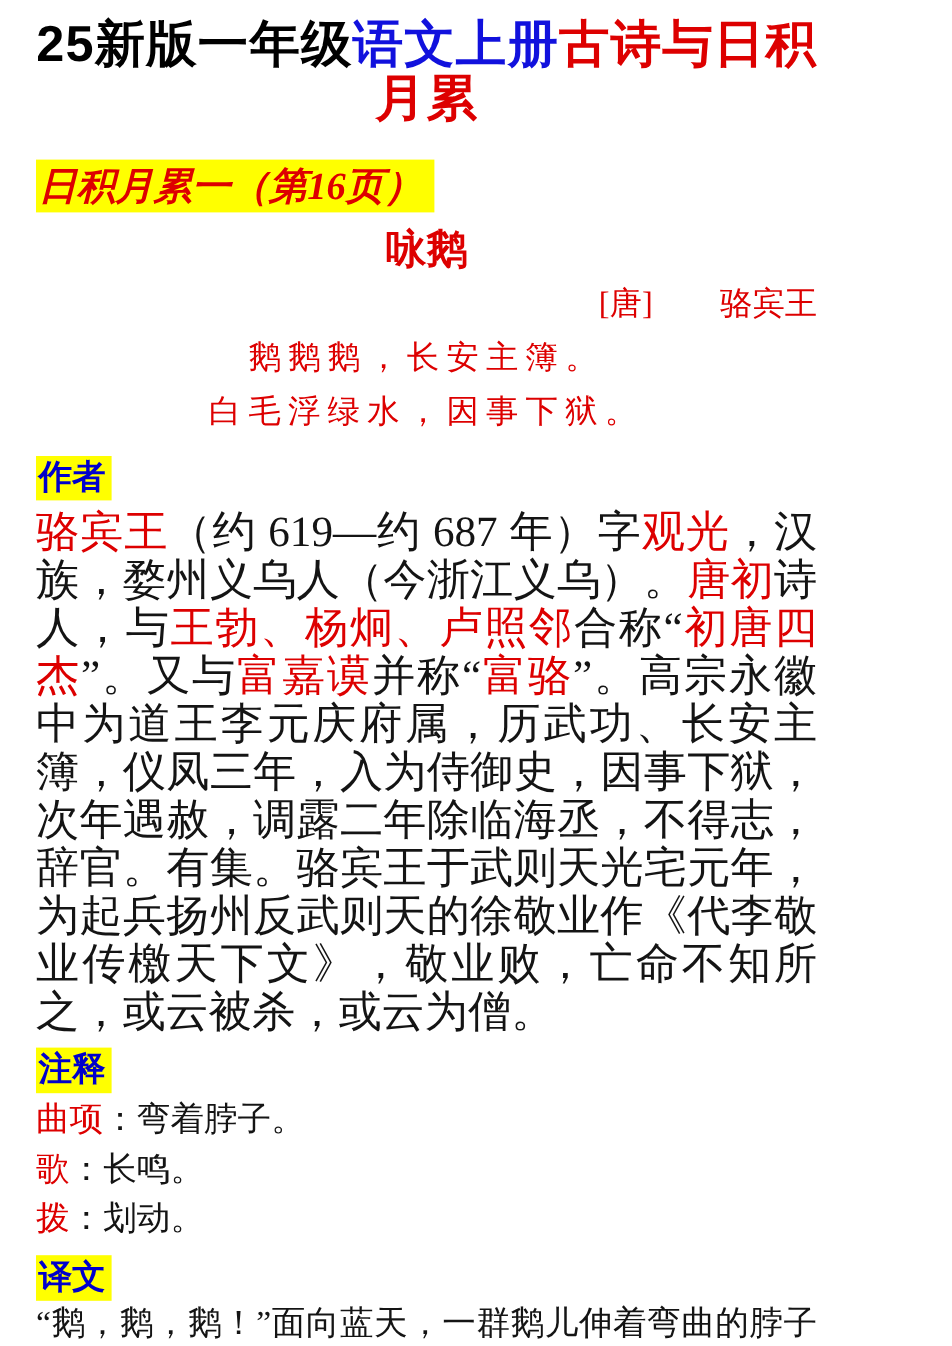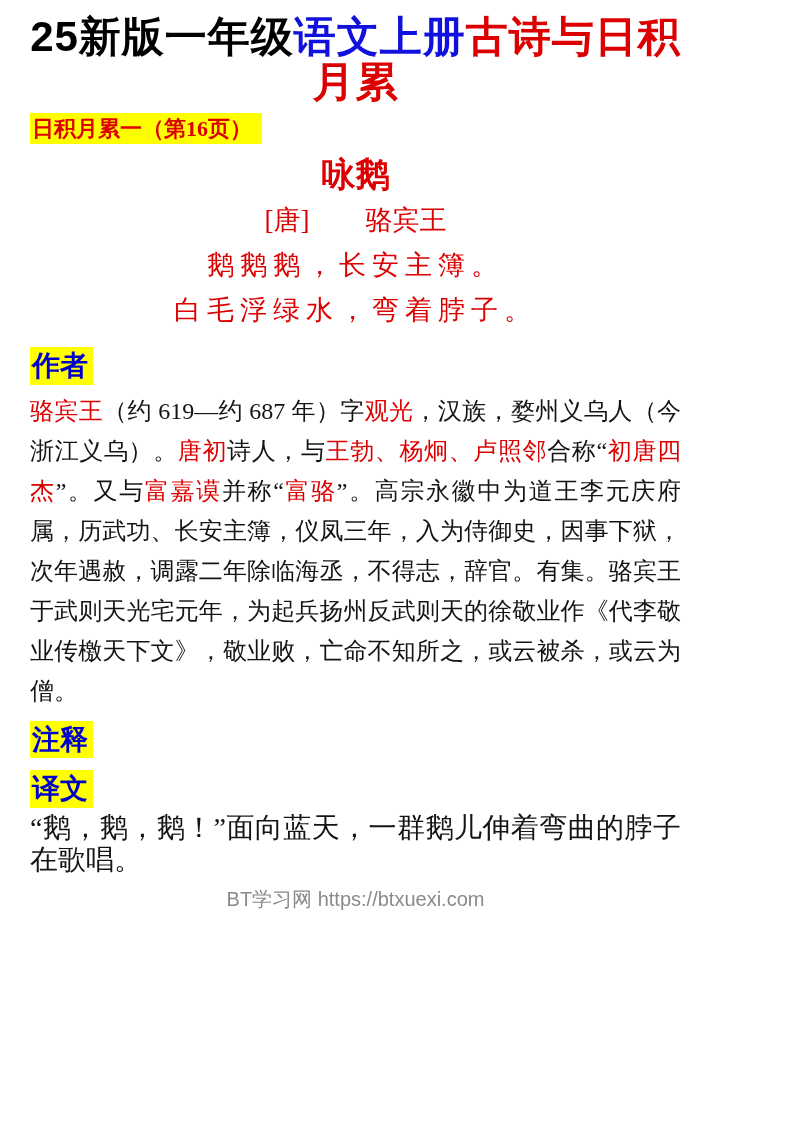--- a/index.html
+++ b/index.html
@@ -31,48 +31,49 @@
   .c-black{color:#000000;}
   .c-blue{color:var(--blue);}
   .c-red{color:var(--red);}
 
   
   .banner{
     display:inline-block;
     background:var(--yellow);
     color:var(--red);
     font-weight:bold;
-    font-size:22px;
+    font-size:32px;
     line-height:1.25;
     padding:2px 10px 2px 2px;
-    margin-top:8px;
+    margin-top:28px;
+    font-style:italic;
   }
 
   
   .poem{text-align:center;color:var(--red);}
   .poem-title{font-size:34px;font-weight:bold;margin:8px 0 4px 0;}
-  .poem-byline{font-size:27px;margin:0 0;}
+  .poem-byline{font-size:27px;margin:0 0;text-align:right;}
   .poem-byline .dynasty{margin-right:56px;}
   .poem-line{font-size:27px;letter-spacing:6px;margin:9px 0;}
 
   
   .section-label{
     display:inline-block;
     background:var(--yellow);
     color:var(--label-blue);
     font-weight:bold;
     font-size:28px;
     line-height:1.2;
     padding:2px 5px 2px 2px;
     margin:10px 0 2px 0;
   }
 
   
   .bio{
-    font-size:24px;
+    font-size:36px;
     line-height:40px;
     text-align:justify;
     margin:4px 0 0 0;
   }
   .note-line{font-size:28px;line-height:41px;margin:0;}
   .note-term{color:var(--red);}
   .trans-para{font-size:28px;line-height:32px;margin:2px 0 0 0;text-align:justify;}
 
   
   .watermark{
@@ -95,30 +96,33 @@
   <div>
     <span class="banner">日积月累一（第16页）</span>
   </div>
 
   <div class="poem">
     <div class="poem-title">咏鹅</div>
     <div class="poem-byline">
       <span class="dynasty">[唐]</span><span>骆宾王</span>
     </div>
     <div class="poem-line">鹅鹅鹅，长安主簿。</div>
-    <div class="poem-line">白毛浮绿水，弯着脖子。</div>
+    <div class="poem-line">白毛浮绿水，因事下狱。</div>
   </div>
 
   <div>
     <span class="section-label">作者</span>
     <p class="bio"><span style="color: rgb(221, 0, 0);">骆宾王</span><span style="color: rgb(20, 20, 20);">（约 619—约 687 年）字</span><span style="color: rgb(221, 0, 0);">观光</span><span style="color: rgb(20, 20, 20);">，汉族，婺州义乌人（今浙江义乌）。</span><span style="color: rgb(221, 0, 0);">唐初</span><span style="color: rgb(20, 20, 20);">诗人，与</span><span style="color: rgb(221, 0, 0);">王勃、杨炯、卢照邻</span><span style="color: rgb(20, 20, 20);">合称“</span><span style="color: rgb(221, 0, 0);">初唐四杰</span><span style="color: rgb(20, 20, 20);">”。又与</span><span style="color: rgb(221, 0, 0);">富嘉谟</span><span style="color: rgb(20, 20, 20);">并称“</span><span style="color: rgb(221, 0, 0);">富骆</span><span style="color: rgb(20, 20, 20);">”。高宗永徽中为道王李元庆府属，历武功、长安主簿，仪凤三年，入为侍御史，因事下狱，次年遇赦，调露二年除临海丞，不得志，辞官。有集。骆宾王于武则天光宅元年，为起兵扬州反武则天的徐敬业作《代李敬业传檄天下文》，敬业败，亡命不知所之，或云被杀，或云为僧。</span></p>
   </div>
 
   <div>
     <span class="section-label">注释</span>
+    <p class="note-line"><span class="note-term">曲项</span><span>：弯着脖子。</span></p>
+    <p class="note-line"><span class="note-term">歌</span><span>：长鸣。</span></p>
+    <p class="note-line"><span class="note-term">拨</span><span>：划动。</span></p>
   </div>
 
   <div>
     <span class="section-label">译文</span>
     <p class="trans-para">“鹅，鹅，鹅！”面向蓝天，一群鹅儿伸着弯曲的脖子在歌唱。</p>
   </div>
 
   <div class="watermark">BT学习网 https://btxuexi.com</div>
 
 </div>

